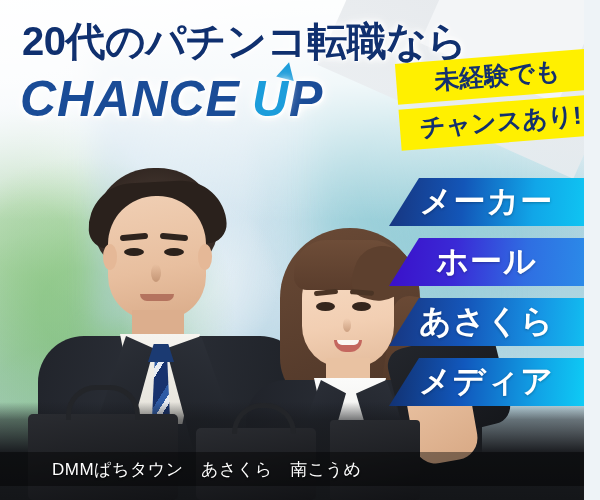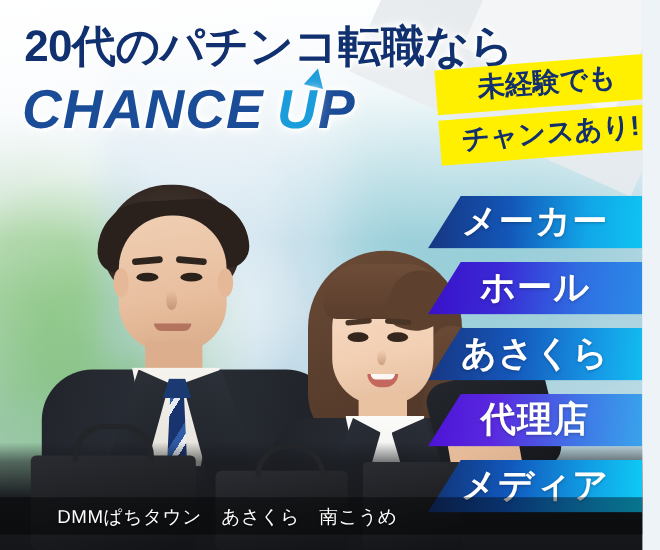--- a/index.html
+++ b/index.html
@@ -292,23 +292,20 @@
   <div class="cats">
     <div class="cat c1">
       <span>メーカー</span>
     </div>
     <div class="cat c2">
       <span>ホール</span>
     </div>
     <div class="cat c3">
       <span>あさくら</span>
     </div>
-    <div class="cat c4">
-      <span>代理店</span>
-    </div>
     <div class="cat c5">
       <span>メディア</span>
     </div>
   </div>
 
   <div class="caption-bar">
     <div class="caption-txt">DMMぱちタウン　あさくら　南こうめ</div>
   </div>
 
 </div>

